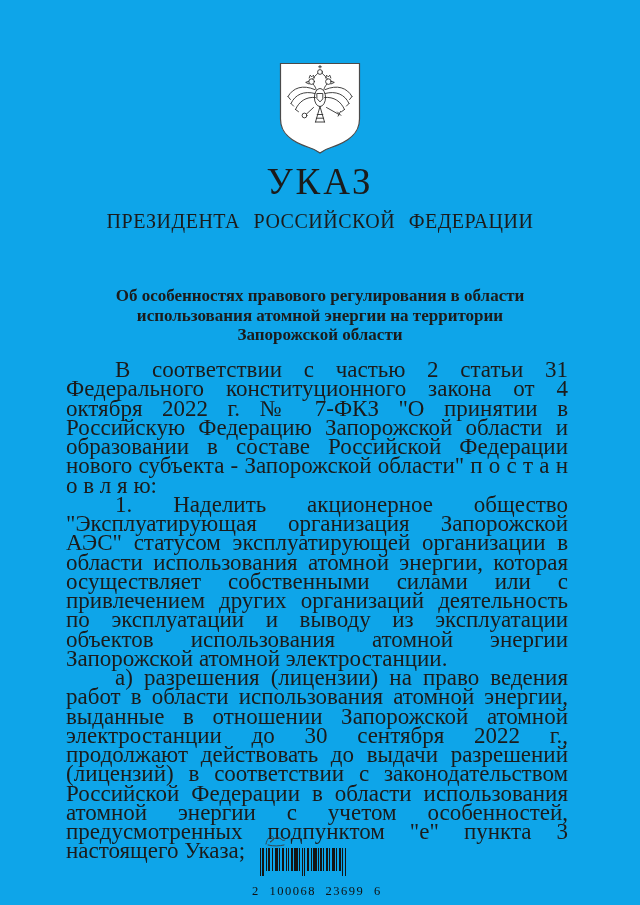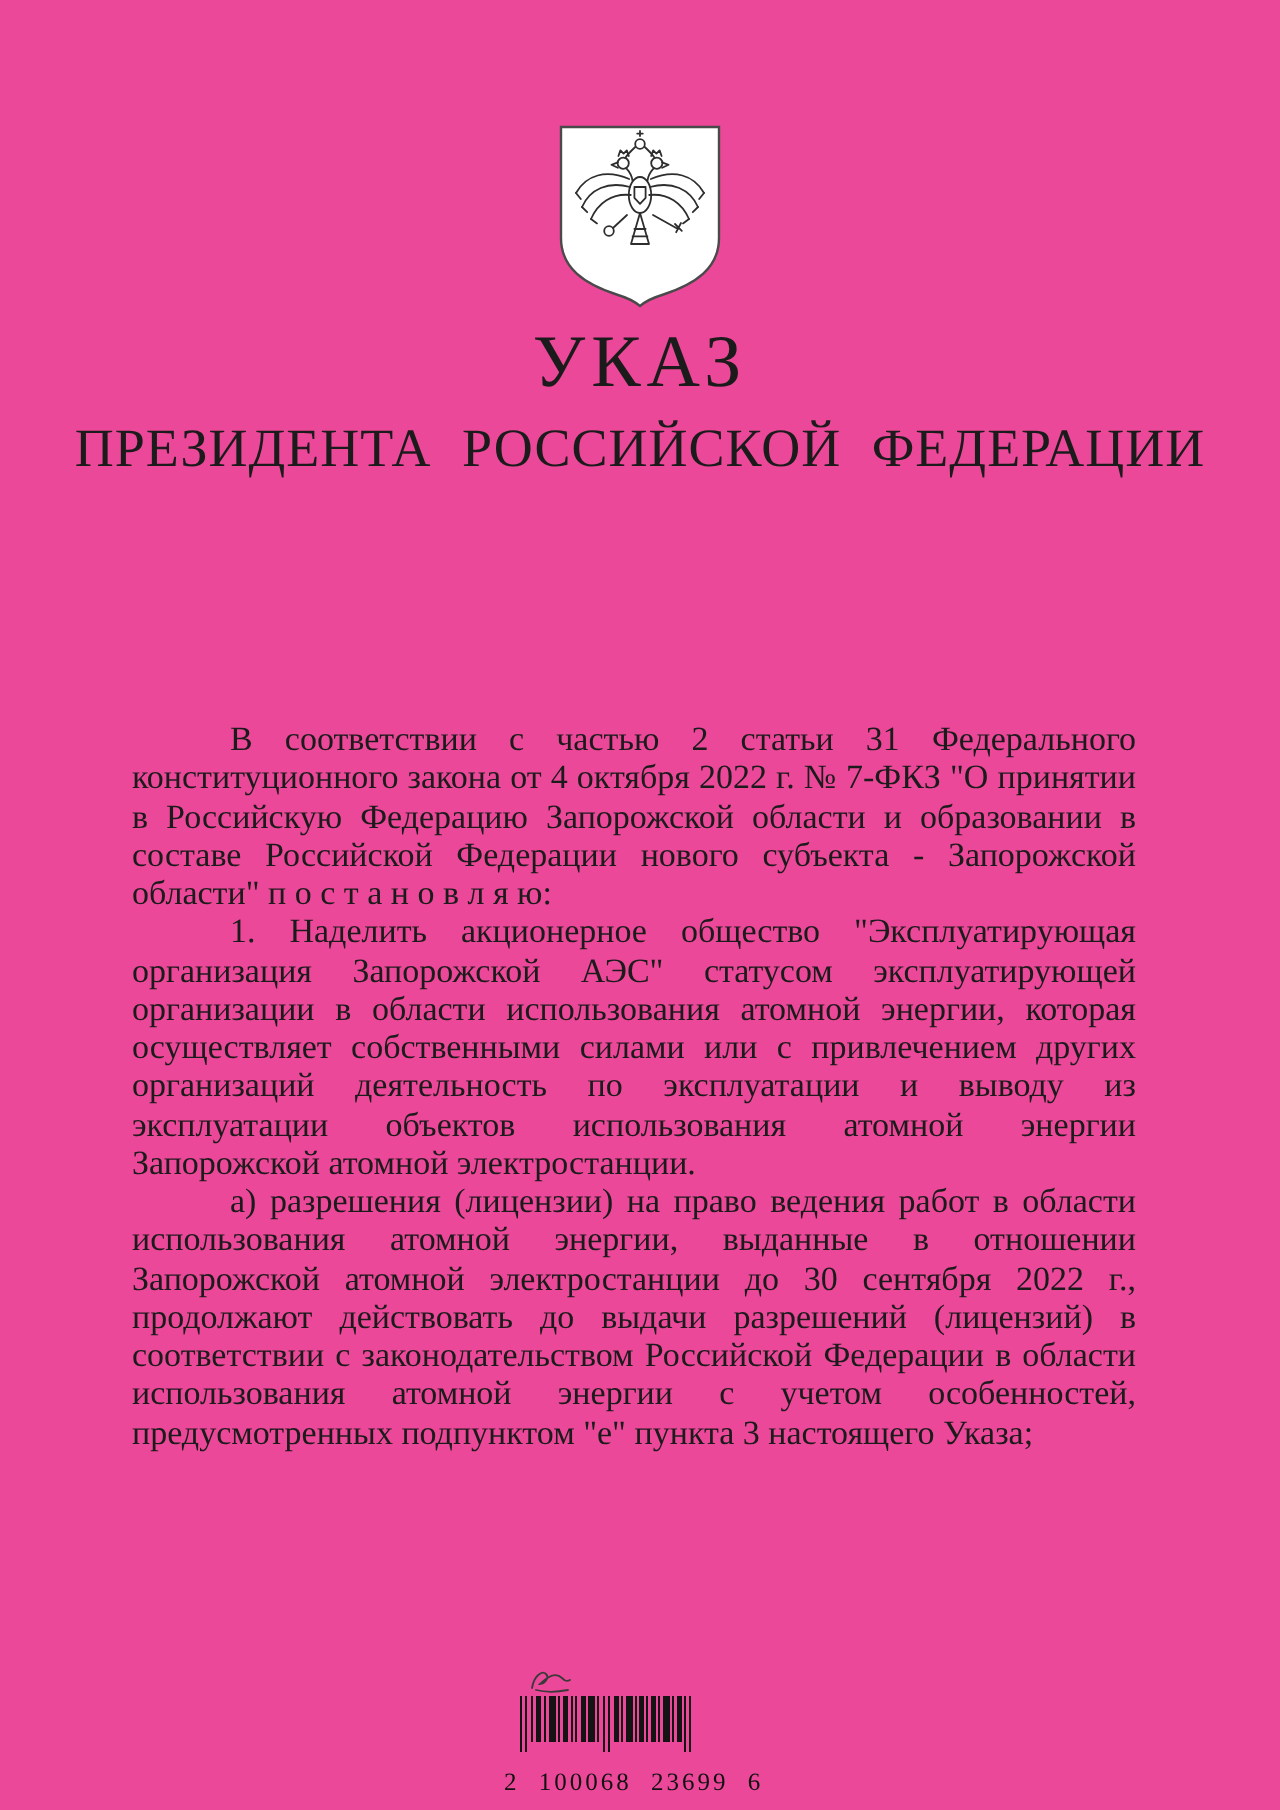--- a/index.html
+++ b/index.html
@@ -1,20 +1,20 @@
 <!DOCTYPE html>
 <html lang="ru"><head>
 <meta charset="utf-8">
 <style>
   html,body { margin:0; padding:0; background:#ffffff; }
   .page {
     position:relative;
     width:640px; height:905px;
     margin:0 auto;
-    background:#ec4899;
+    background:#0ea5e9;
     color:#1b1b1b;
     font-family:"Liberation Serif", serif;
     overflow:hidden;
   }
   .emblem {
     position:absolute;
     top:62px; left:50%;
     width:82px; height:92px;
     transform:translateX(-50%);
   }
@@ -26,41 +26,41 @@
     font-size:37px;
     font-weight:500;
     letter-spacing:3px;
     line-height:1.1;
   }
   .issuer {
     position:absolute;
     top:210px; left:0; width:100%;
     margin:0;
     text-align:center;
-    font-size:27px;
+    font-size:20px;
     font-weight:500;
     letter-spacing:0.5px;
     word-spacing:8px;
     line-height:1.1;
   }
   .subject {
     position:absolute;
     top:286px; left:0; width:100%;
     margin:0;
     text-align:center;
     font-size:17px;
     font-weight:700;
     line-height:19.5px;
   }
   .subject span { display:block; }
   .body-text {
     position:absolute;
     top:360px; left:66px;
     width:502px;
-    font-size:17px;
+    font-size:23px;
     line-height:19.25px;
     text-align:justify;
     text-justify:inter-word;
   }
   .body-text p { margin:0; text-indent:49px; }
   .barcode-wrap {
     position:absolute;
     left:250px; top:833px;
     width:124px;
     text-align:left;
@@ -125,20 +125,25 @@
         <path d="M41,44.5 L36.5,60 M41,44.5 L45.5,60 M36.5,60 h9"></path>
         <path d="M38.2,52.5 h5.6 M37.3,56.2 h7.4"></path>
       </g>
     </svg>
   </div>
 
   <h1 class="decree-type">УКАЗ</h1>
 
   <h2 class="issuer">ПРЕЗИДЕНТА РОССИЙСКОЙ ФЕДЕРАЦИИ</h2>
 
+  <h3 class="subject">
+    <span>Об особенностях правового регулирования в области</span>
+    <span>использования атомной энергии на территории</span>
+    <span>Запорожской области</span>
+  </h3>
 
   <div class="body-text">
     <p>В соответствии с частью 2 статьи 31 Федерального конституционного закона от 4 октября 2022 г. № 7-ФКЗ "О принятии в Российскую Федерацию Запорожской области и образовании в составе Российской Федерации нового субъекта - Запорожской области" п о с т а н о в л я ю:</p>
     <p>1. Наделить акционерное общество "Эксплуатирующая организация Запорожской АЭС" статусом эксплуатирующей организации в области использования атомной энергии, которая осуществляет собственными силами или с привлечением других организаций деятельность по эксплуатации и выводу из эксплуатации объектов использования атомной энергии Запорожской атомной электростанции.</p>
     <p>а) разрешения (лицензии) на право ведения работ в области использования атомной энергии, выданные в отношении Запорожской атомной электростанции до 30 сентября 2022 г., продолжают действовать до выдачи разрешений (лицензий) в соответствии с законодательством Российской Федерации в области использования атомной энергии с учетом особенностей, предусмотренных подпунктом "е" пункта 3 настоящего Указа;</p>
   </div>
 
   <div class="barcode-wrap">
     <svg class="sig-mark" width="26" height="14" viewBox="0 0 26 14" xmlns="http://www.w3.org/2000/svg">
       <path d="M2,11 C3,5 7,2 9,4 C11,6 8,9 6,9 C10,5 14,3 17,6 C18,7 19,8 21,7 M4,12 C10,13.5 15,13 20,12" fill="none" stroke="#3a3a3a" stroke-width="0.9" stroke-linecap="round"></path>

